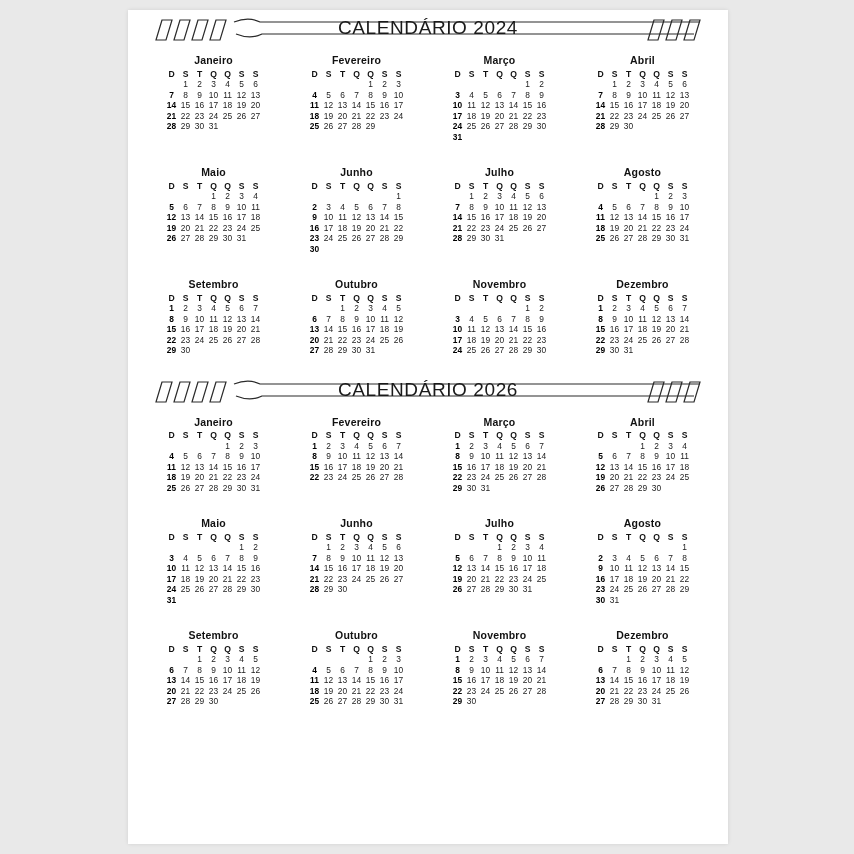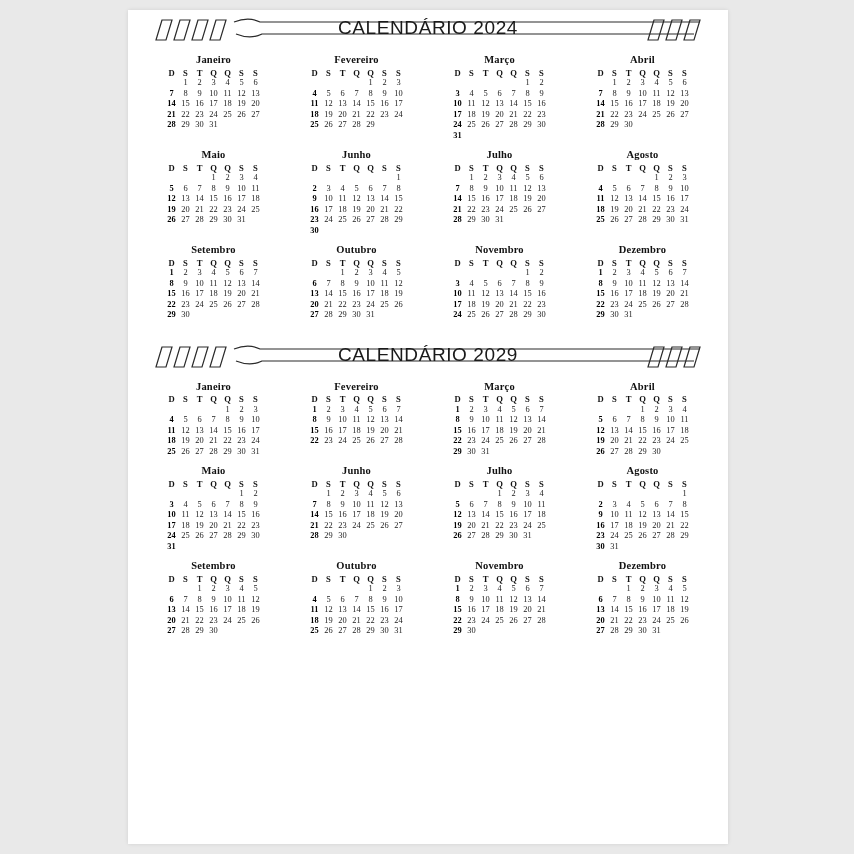--- a/index.html
+++ b/index.html
@@ -46,23 +46,22 @@
     font-weight: 400;
   }
   .banner svg {
     position: absolute;
     left: 0; top: 0;
   }
   
   .months {
     display: grid;
     grid-template-columns: repeat(4, 1fr);
-    row-gap: 8px;
+    row-gap: 24px;
     padding: 4px 14px 0 14px;
-    font-family: Liberation Serif, serif;
   }
   .month {
     text-align: center;
   }
   .month-name {
     font-size: 10.5px;
     font-weight: bold;
     color: #111;
     margin-bottom: 2px;
     letter-spacing: 0.2px;
@@ -909,21 +908,21 @@
           <path d="M68 10 L62 30 L72 30 L78 10 Z"></path>
           <path d="M86 12 C 96 8, 104 8, 112 12 L 500 12 C 506 12, 506 12, 506 12"></path>
           <path d="M88 24 C 98 28, 106 28, 114 24 L 498 24"></path>
           <path d="M506 12 L 552 12"></path>
           <path d="M498 24 L 546 24"></path>
           <path d="M524 10 L 518 30 L 528 30 L 534 10 Z"></path>
           <path d="M542 10 L 536 30 L 546 30 L 552 10 Z"></path>
           <path d="M506 10 L 500 30 L 510 30 L 516 10 Z"></path>
         </g>
       </svg>
-      <div class="banner-title">CALENDÁRIO 2029</div>
+      <div class="banner-title">CALENDÁRIO 2026</div>
     </div>
     <div class="months">
         <div class="month">
           <div class="month-name">Janeiro</div>
           <table class="cal">
             <thead>
               <tr>
                 <th>D</th>
                 <th>S</th>
                 <th>T</th>

